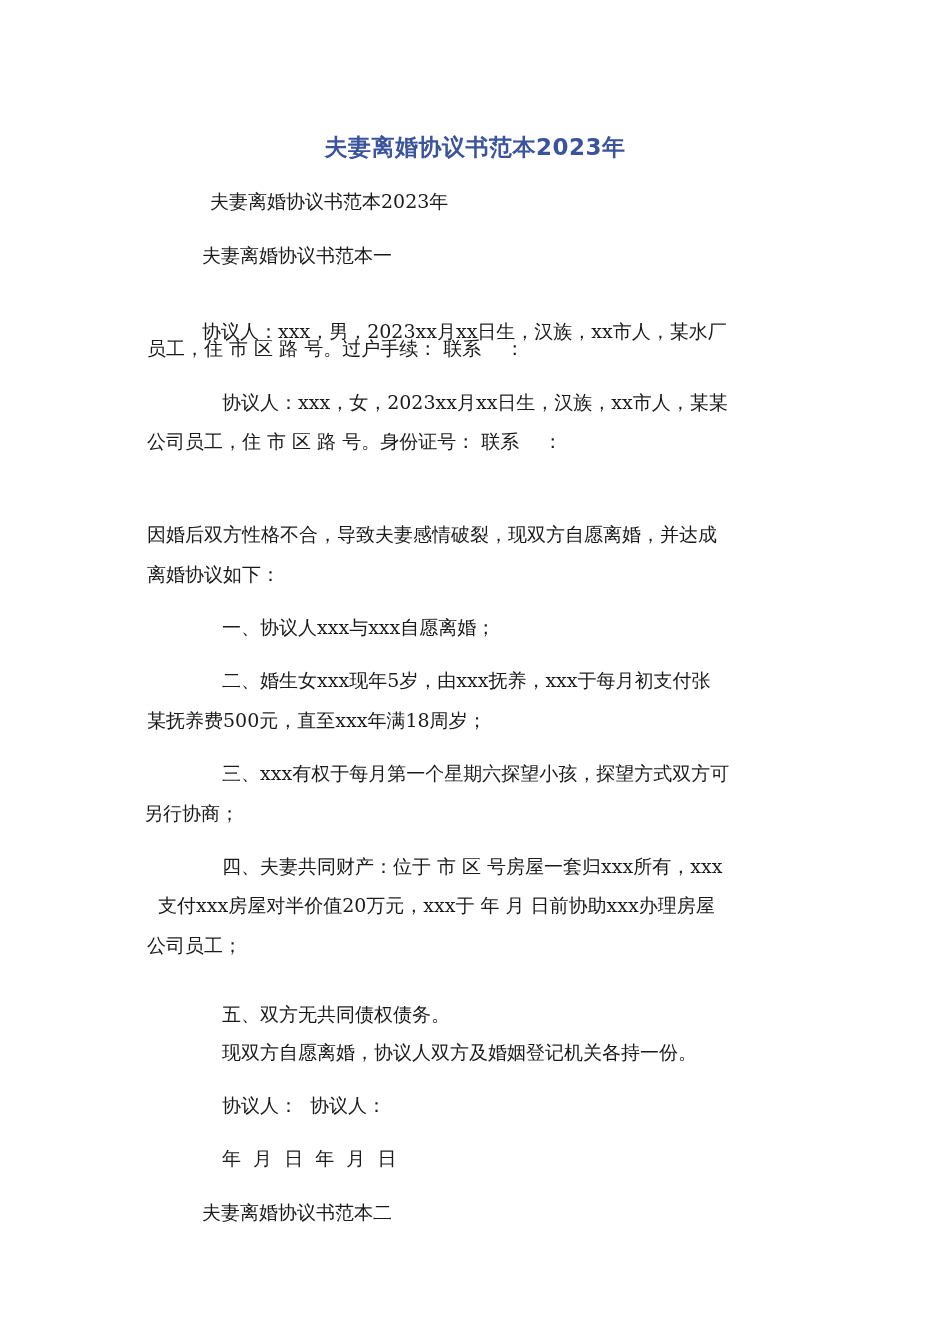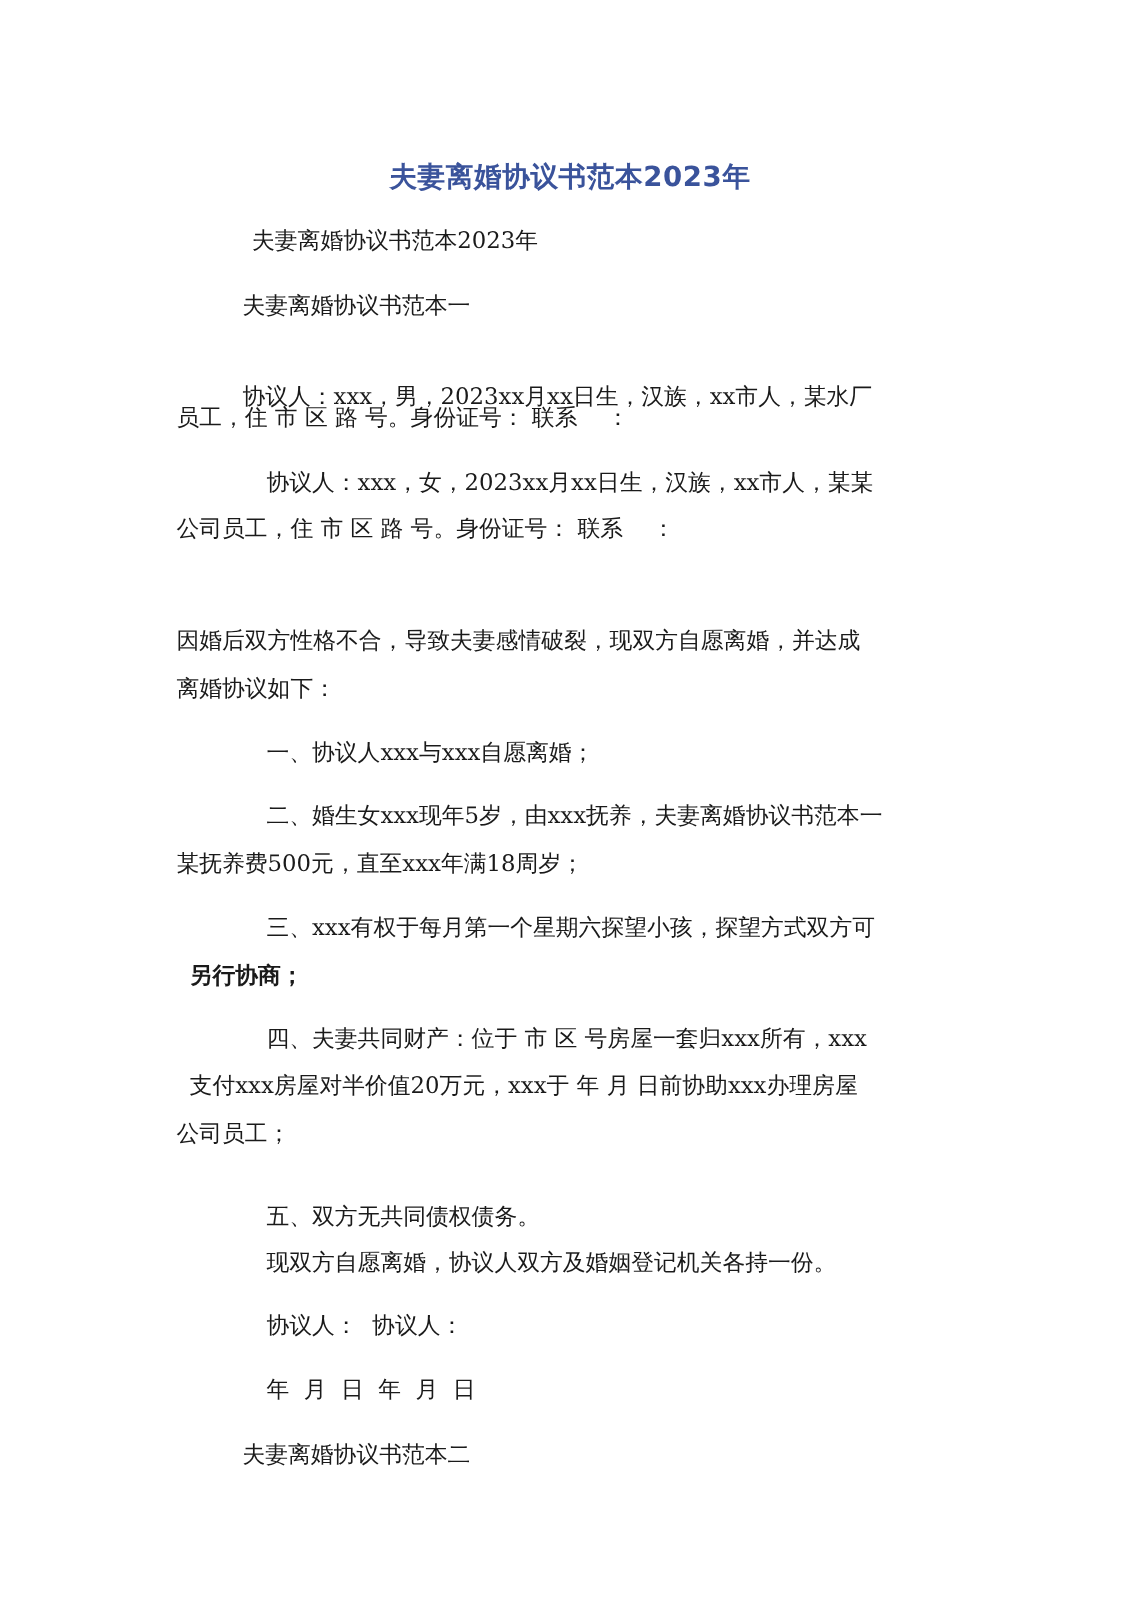--- a/index.html
+++ b/index.html
@@ -47,35 +47,35 @@
 
 <div class="page">
 
   <div class="title">夫妻离婚协议书范本2023年</div>
 
   <div class="line" style="left:210px; top:188px;">夫妻离婚协议书范本2023年</div>
 
   <div class="line" style="left:202px; top:242px;">夫妻离婚协议书范本一</div>
 
   <div class="line" style="left:202px; top:295px;margin-top:23px;">协议人：xxx，男，2023xx月xx日生，汉族，xx市人，某水厂</div>
-  <div class="line" style="left:147px; top:335px;">员工，住 市 区 路 号。身份证号： 联系    ：</div>
+  <div class="line" style="left:147px; top:335px;">员工，住 市 区 路 号。过户手续： 联系    ：</div>
 
   <div class="line" style="left:222px; top:389px;">协议人：xxx，女，2023xx月xx日生，汉族，xx市人，某某</div>
   <div class="line" style="left:147px; top:428px;">公司员工，住 市 区 路 号。身份证号： 联系    ：</div>
 
   <div class="line" style="left:147px; top:521px;">因婚后双方性格不合，导致夫妻感情破裂，现双方自愿离婚，并达成</div>
   <div class="line" style="left:147px; top:561px;">离婚协议如下：</div>
 
   <div class="line" style="left:222px; top:614px;">一、协议人xxx与xxx自愿离婚；</div>
 
-  <div class="line" style="left:222px; top:667px;">二、婚生女xxx现年5岁，由xxx抚养，夫妻离婚协议书范本一</div>
+  <div class="line" style="left:222px; top:667px;">二、婚生女xxx现年5岁，由xxx抚养，xxx于每月初支付张</div>
   <div class="line" style="left:147px; top:707px;">某抚养费500元，直至xxx年满18周岁；</div>
 
   <div class="line" style="left:222px; top:760px;">三、xxx有权于每月第一个星期六探望小孩，探望方式双方可</div>
-  <div class="line" style="left:158px; top:800px;font-weight:bold;">另行协商；</div>
+  <div class="line" style="left:144px; top:800px;">另行协商；</div>
 
   <div class="line" style="left:222px; top:853px;">四、夫妻共同财产：位于 市 区 号房屋一套归xxx所有，xxx</div>
   <div class="line" style="left:158px; top:892px;">支付xxx房屋对半价值20万元，xxx于 年 月 日前协助xxx办理房屋</div>
   <div class="line" style="left:147px; top:932px;">公司员工；</div>
 
   <div class="line" style="left:222px; top:985px;margin-top:16px;">五、双方无共同债权债务。</div>
 
   <div class="line" style="left:222px; top:1039px;">现双方自愿离婚，协议人双方及婚姻登记机关各持一份。</div>
 
   <div class="line" style="left:222px; top:1092px;">协议人：  协议人：</div>

